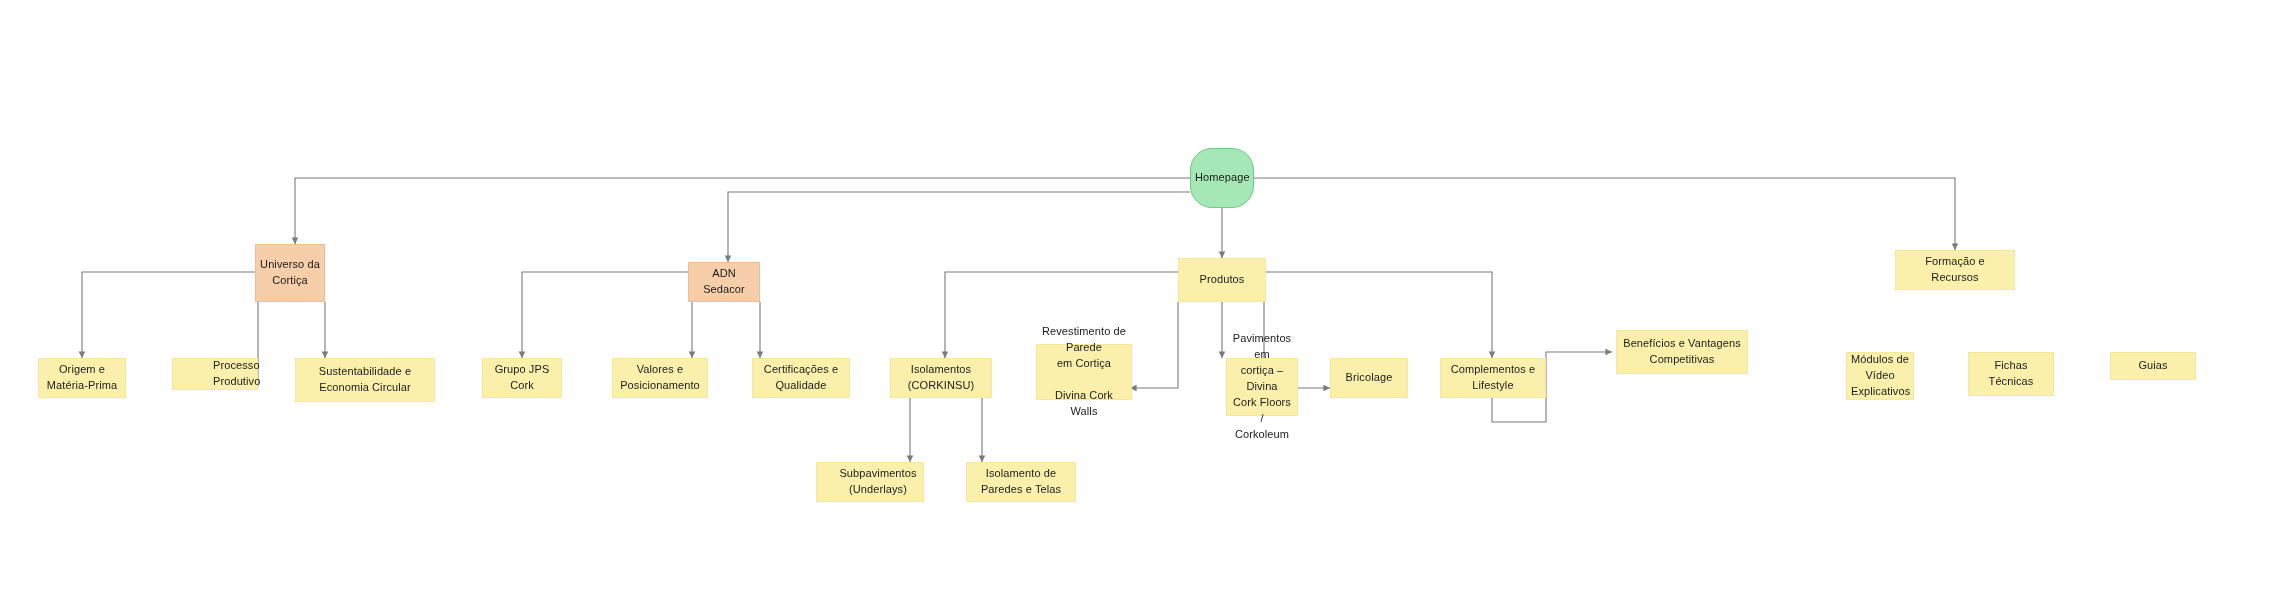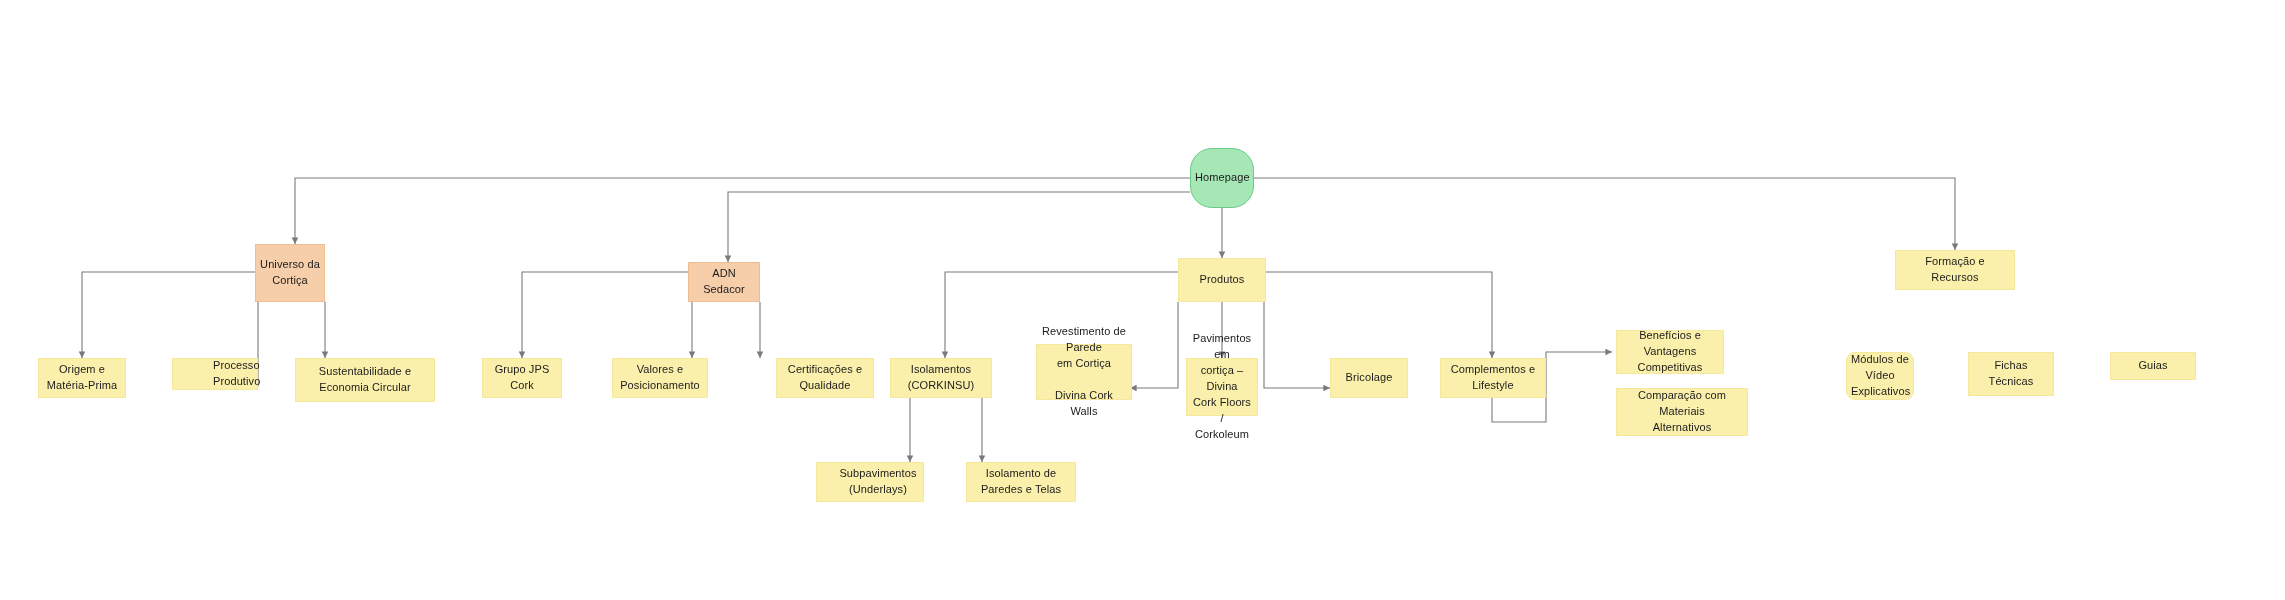--- a/index.html
+++ b/index.html
@@ -79,62 +79,58 @@
   <div class="node node-leaf" style="left:295px;top:358px;width:140px;height:44px;">
     <span>Sustentabilidade e Economia Circular</span>
   </div>
 
   <div class="node node-leaf" style="left:482px;top:358px;width:80px;height:40px;">
     <span>Grupo JPS Cork</span>
   </div>
   <div class="node node-leaf" style="left:612px;top:358px;width:96px;height:40px;">
     <span>Valores e Posicionamento</span>
   </div>
-  <div class="node node-leaf" style="left:752px;top:358px;width:98px;height:40px;margin-left:24px;">
+  <div class="node node-leaf" style="left:752px;top:358px;width:98px;height:40px;">
     <span>Certificações e Qualidade</span>
   </div>
 
   <div class="node node-leaf" style="left:890px;top:358px;width:102px;height:40px;">
     <span>Isolamentos (CORKINSU)</span>
   </div>
   <div class="node node-leaf" style="left:1036px;top:344px;width:96px;height:56px;">
     <span>Revestimento de Parede
 em Cortiça
 
 Divina Cork Walls</span>
   </div>
-  <div class="node node-leaf" style="left:1186px;top:358px;width:72px;height:58px;">
+  <div class="node node-leaf" style="left:1226px;top:358px;width:72px;height:58px;">
     <span>Pavimentos em
 cortiça – Divina
 Cork Floors /
 Corkoleum</span>
   </div>
   <div class="node node-leaf" style="left:1330px;top:358px;width:78px;height:40px;">
     <span>Bricolage</span>
   </div>
   <div class="node node-leaf" style="left:1440px;top:358px;width:106px;height:40px;align-items:center;">
     <span>Complementos e Lifestyle</span>
   </div>
 
   <div class="node node-leaf" style="left:816px;top:462px;width:108px;height:40px;padding-left:20px;">
     <span>Subpavimentos (Underlays)</span>
   </div>
   <div class="node node-leaf" style="left:966px;top:462px;width:110px;height:40px;">
     <span>Isolamento de Paredes e Telas</span>
   </div>
 
-  <div class="node node-leaf" style="left:1616px;top:330px;width:108px;height:44px;">
+  <div class="node node-leaf" style="left:1616px;top:330px;width:132px;height:44px;">
     <span>Benefícios e Vantagens Competitivas</span>
   </div>
-  <div class="node node-leaf" style="left:1616px;top:388px;width:132px;height:48px;">
-    <span>Comparação com Materiais
-Alternativos</span>
-  </div>
 
-  <div class="node node-leaf" style="left:1846px;top:352px;width:68px;height:48px;border-radius:9px;">
+  <div class="node node-leaf" style="left:1846px;top:352px;width:68px;height:48px;">
     <span>Módulos de
 Vídeo
 Explicativos</span>
   </div>
   <div class="node node-leaf" style="left:1968px;top:352px;width:86px;height:44px;">
     <span>Fichas Técnicas</span>
   </div>
   <div class="node node-leaf" style="left:2110px;top:352px;width:86px;height:28px;">
     <span>Guias</span>
   </div>

